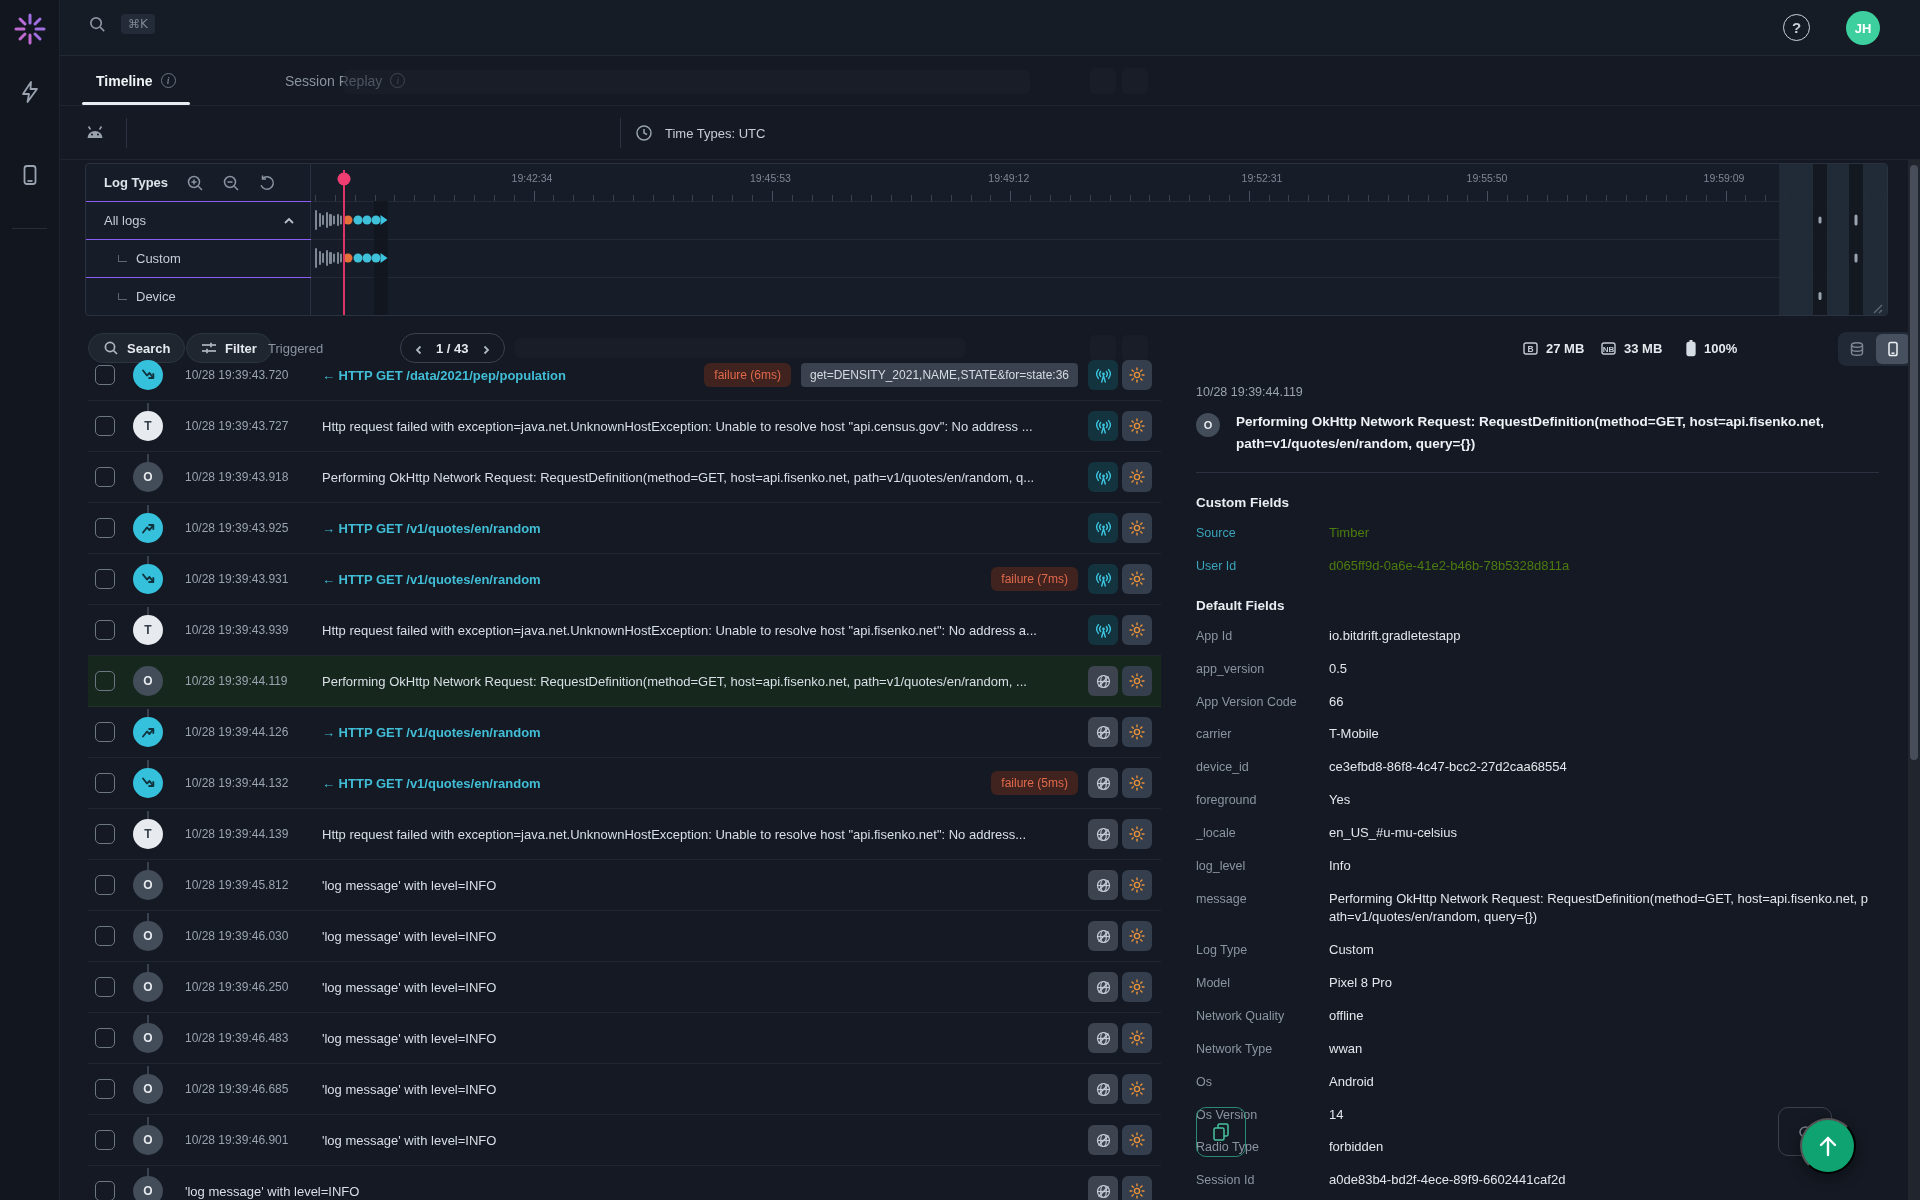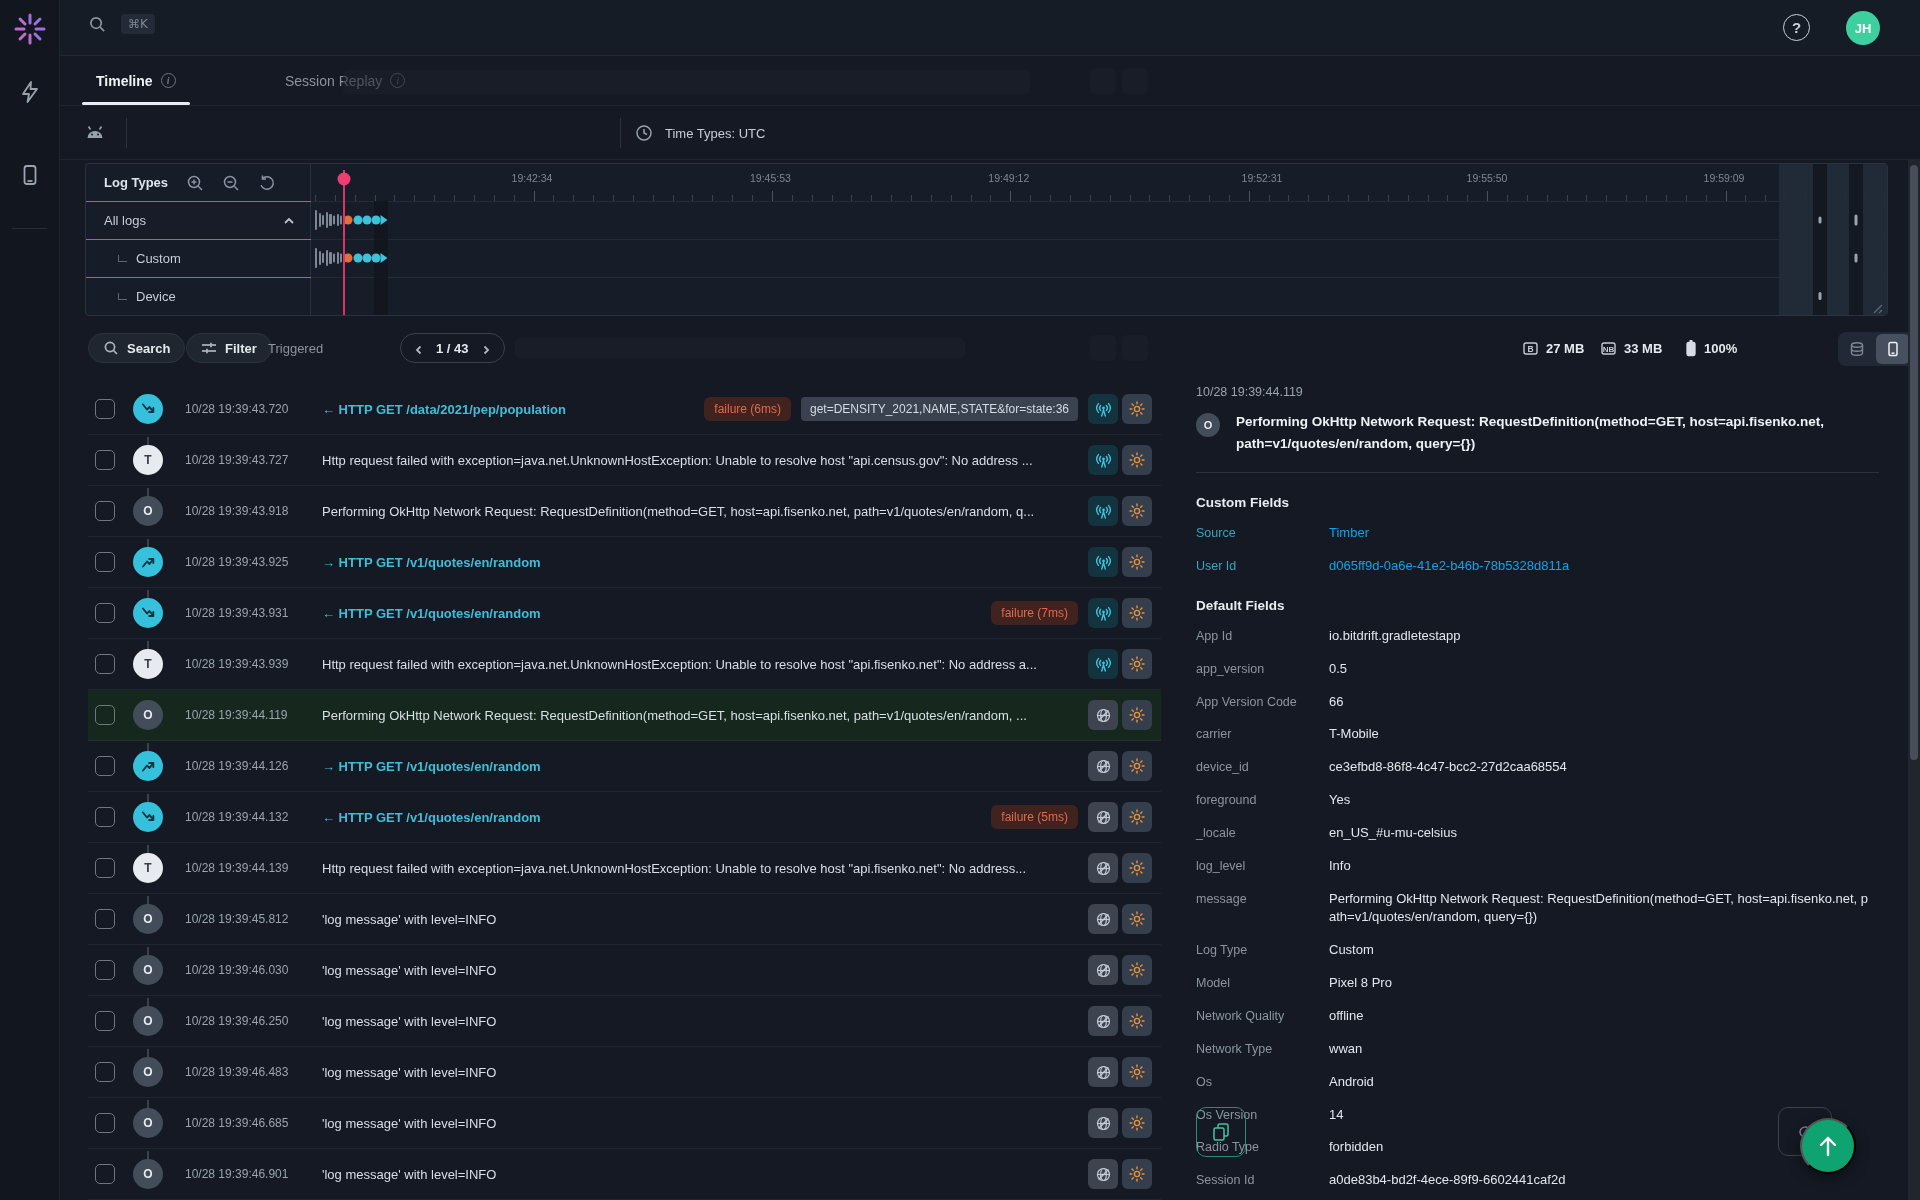--- a/index.html
+++ b/index.html
@@ -68,21 +68,21 @@
   .tb-text{position:absolute;top:0;height:36px;display:flex;align-items:center;font-size:13px;color:#8a93a0;}
   .pager{position:absolute;left:340px;top:3px;height:30px;display:flex;align-items:center;gap:12px;border:1px solid #3a4250;
          border-radius:15px;padding:8px 13px;font-size:13px;font-weight:bold;color:#e5eaef;}
   .chev{width:10px;height:10px;color:#aeb6c0;cursor:pointer;}
   .stat{position:absolute;top:0;height:36px;display:flex;align-items:center;gap:7px;font-size:13px;font-weight:bold;color:#e5eaef;}
   .seg{position:absolute;left:1778px;top:2px;height:34px;background:#222936;border-radius:8px;display:flex;padding:2px;gap:2px;}
   .seg-btn{width:34px;height:30px;border-radius:6px;display:flex;align-items:center;justify-content:center;color:#7e8793;cursor:pointer;}
   .seg-btn.active{background:#47505f;color:#eef1f5;}
 
   
-  .loglist{position:absolute;left:88px;top:384px;width:1073px;bottom:0;overflow:hidden;}
+  .loglist{position:absolute;left:88px;top:350px;width:1073px;bottom:0;overflow:hidden;}
   .log-row{position:relative;height:51px;display:flex;align-items:center;border-bottom:1px solid #20262f;padding-left:7px;padding-right:9px;}
   .log-row.selected{background:#16281e;border-bottom-color:#1e3527;}
   .cb{width:20px;height:20px;border:1.6px solid #6d7683;border-radius:5px;flex:none;cursor:pointer;}
   .lead{position:relative;width:30px;height:30px;margin-left:18px;flex:none;}
   .lead::after{content:"";position:absolute;left:14px;top:43px;width:2px;height:16px;background:#39414e;}
   .log-row:last-child .lead::after{display:none;}
   .li{position:absolute;inset:0;border-radius:50%;display:flex;align-items:center;justify-content:center;font-size:12px;font-weight:bold;}
   .li.k-request,.li.k-response{background:#35c0dc;color:#10333d;}
   .li.k-error{background:#e7ebef;color:#353d49;}
   .li.k-log{background:#434c59;color:#e7ebef;}
@@ -103,21 +103,21 @@
   .d-head{display:flex;gap:16px;margin-top:12px;}
   .d-oicon{width:24px;height:24px;border-radius:50%;background:#434c59;color:#e7ebef;font-size:11px;font-weight:bold;
            display:flex;align-items:center;justify-content:center;flex:none;margin-top:2px;}
   .d-msg{font-weight:bold;color:#eef1f5;font-size:13.5px;line-height:1.6;max-width:620px;}
   .d-div{height:1px;background:#2a3140;margin:18px 0 0 0;width:683px;}
   .d-heading{font-weight:bold;color:#e8edf2;font-size:13.5px;margin-top:22px;}
   .f-row{display:flex;margin-top:14px;line-height:1.45;}
   .f-label{width:133px;flex:none;color:#8b95a1;font-size:12.5px;}
   .f-value{color:#e2e7ed;max-width:546px;word-break:break-all;}
   .f-row.teal .f-label{color:#3aa4ba;}
-  .f-row.teal .f-value{color:#0ea5e9;text-align:center;}
+  .f-row.teal .f-value{color:#4d7c0f;text-align:center;}
 
   .copy-btn{position:absolute;left:1196px;top:1107px;width:50px;height:50px;border:1px solid #2a8a72;border-radius:10px;
             display:flex;align-items:center;justify-content:center;color:#47c2a0;cursor:pointer;background:transparent;}
   .ghost-btn{position:absolute;left:1778px;top:1107px;width:54px;height:49px;border:1px solid #3a4250;border-radius:10px;color:#7e8793;
              display:flex;align-items:center;justify-content:center;}
   .fab{position:absolute;left:1800px;top:1118px;width:56px;height:56px;border-radius:50%;background:#0ea371;color:#fff;
        display:flex;align-items:center;justify-content:center;cursor:pointer;box-shadow:0 4px 14px rgba(0,0,0,.4);}
 
   .page-scrollbar{position:absolute;right:0;top:160px;bottom:0;width:12px;background:#20252e;}
   .page-thumb{position:absolute;left:2px;right:2px;top:5px;height:595px;background:#474e5a;border-radius:5px;}

